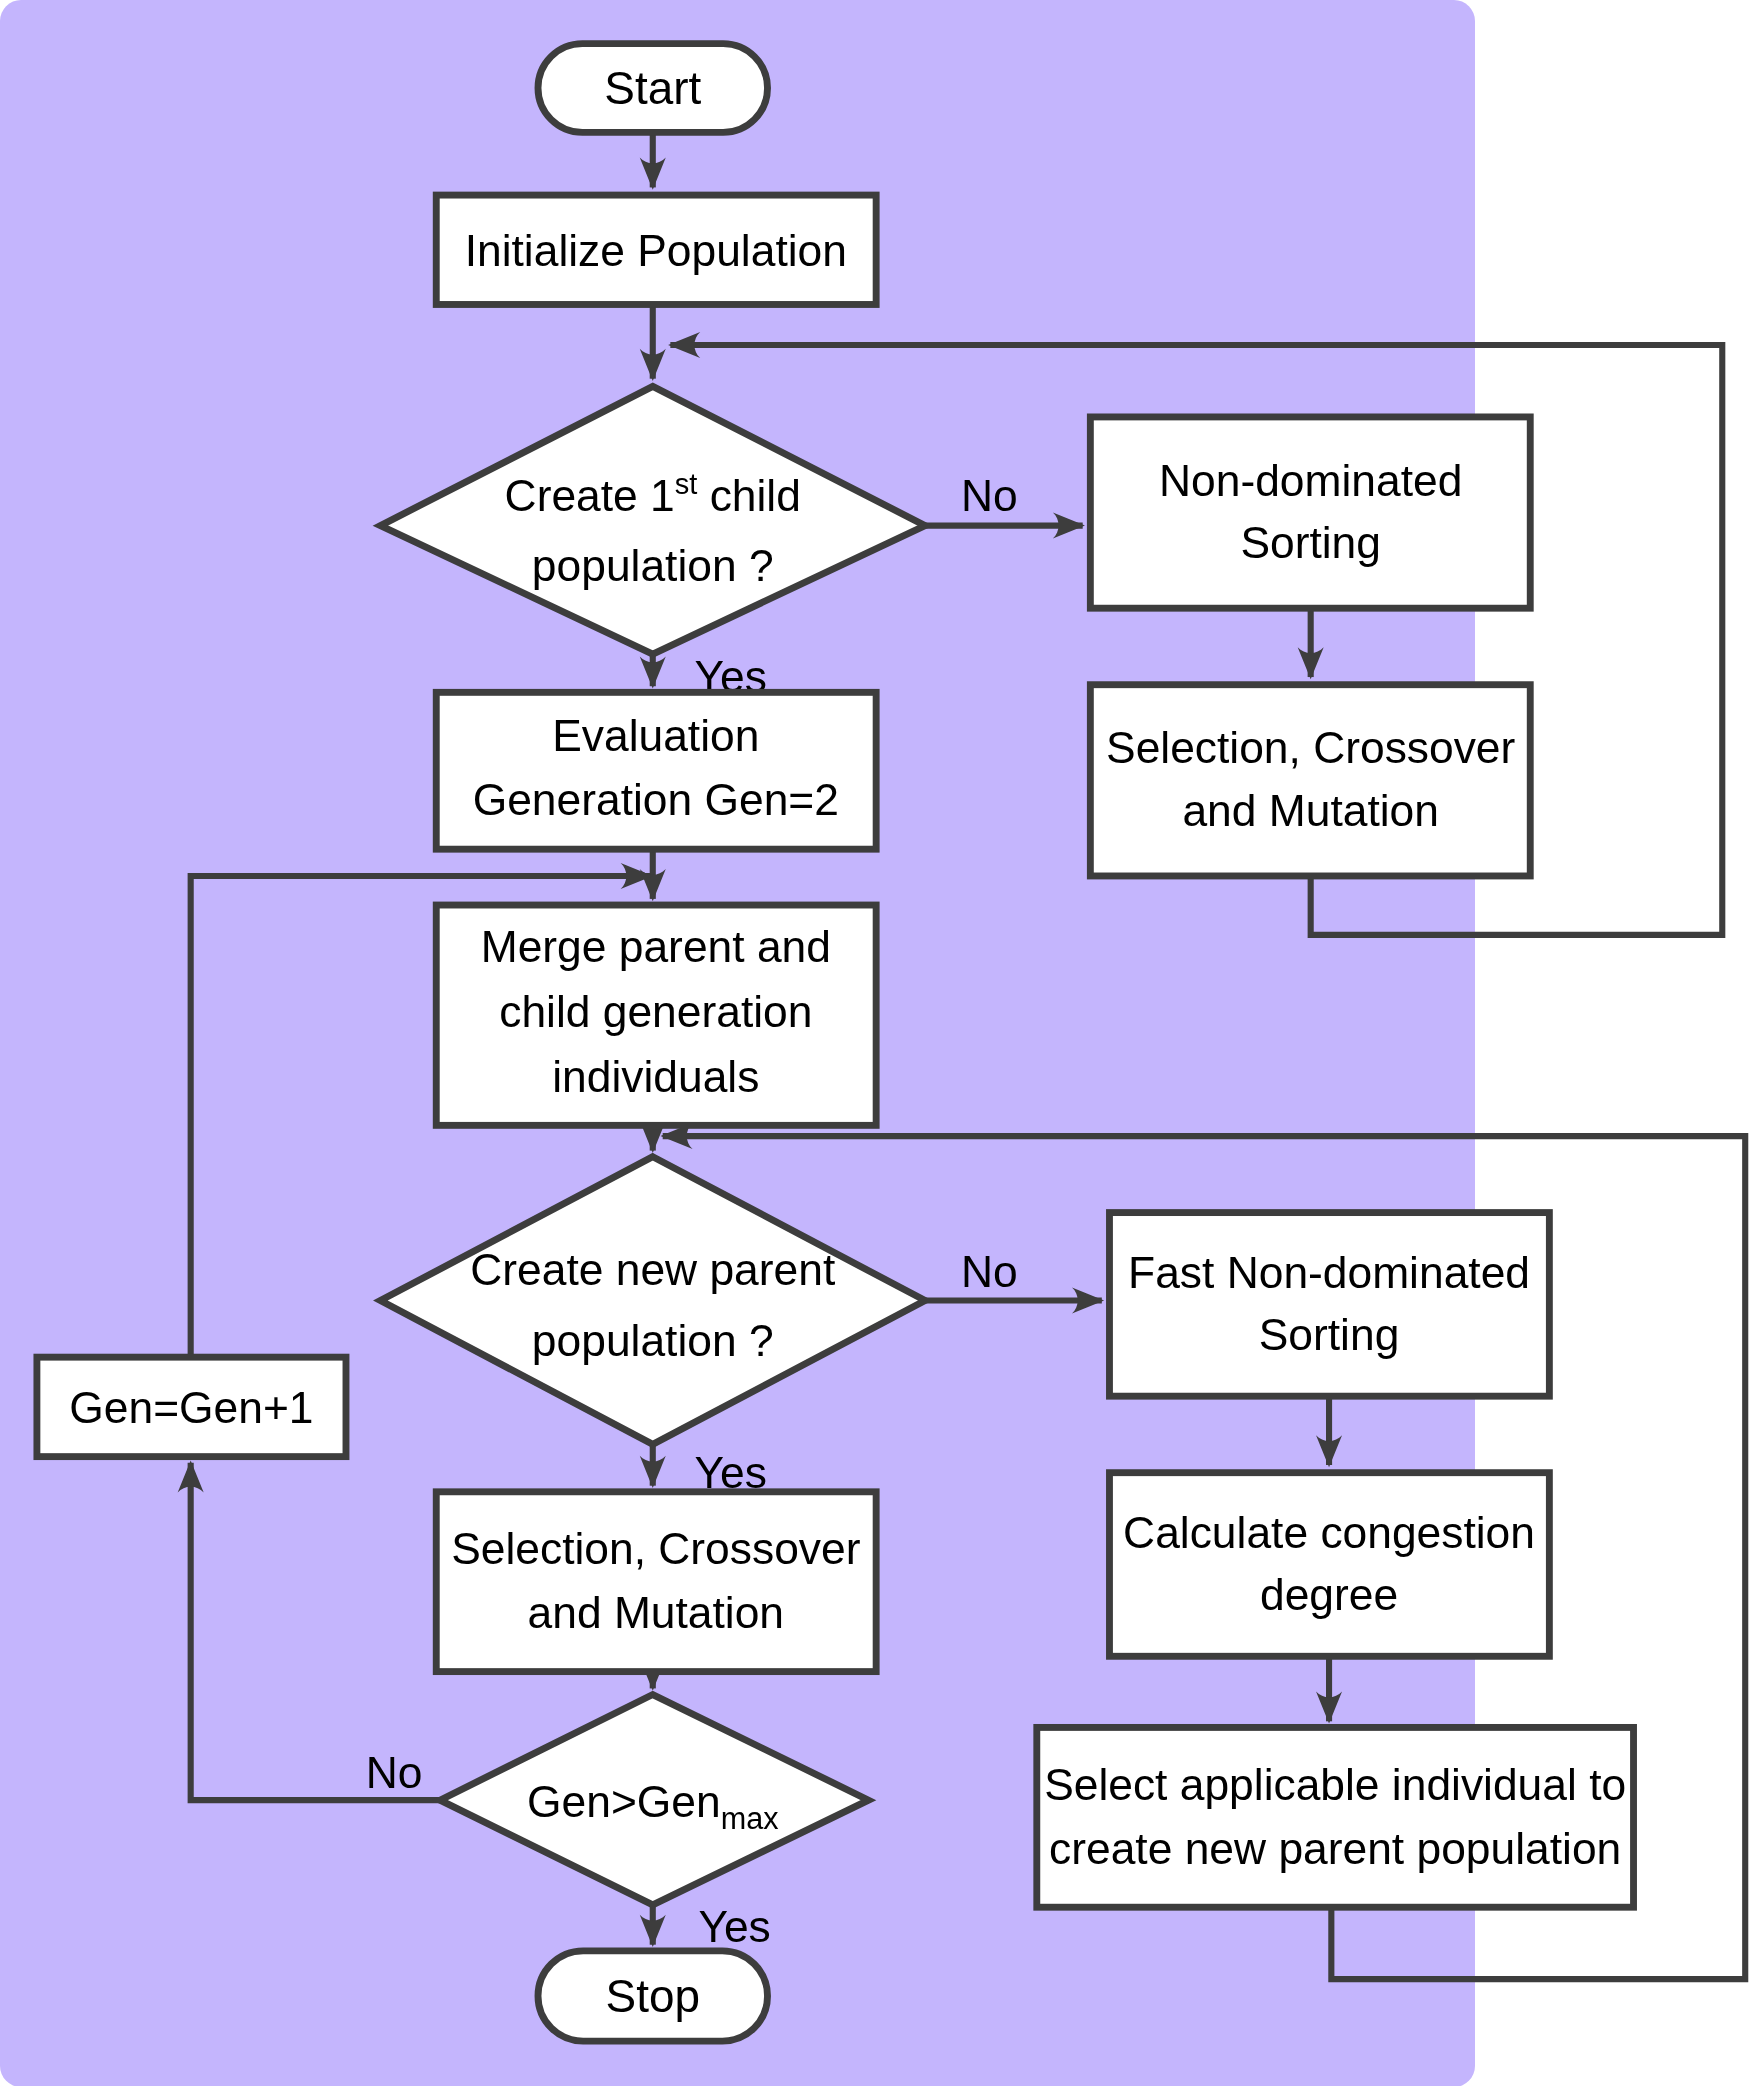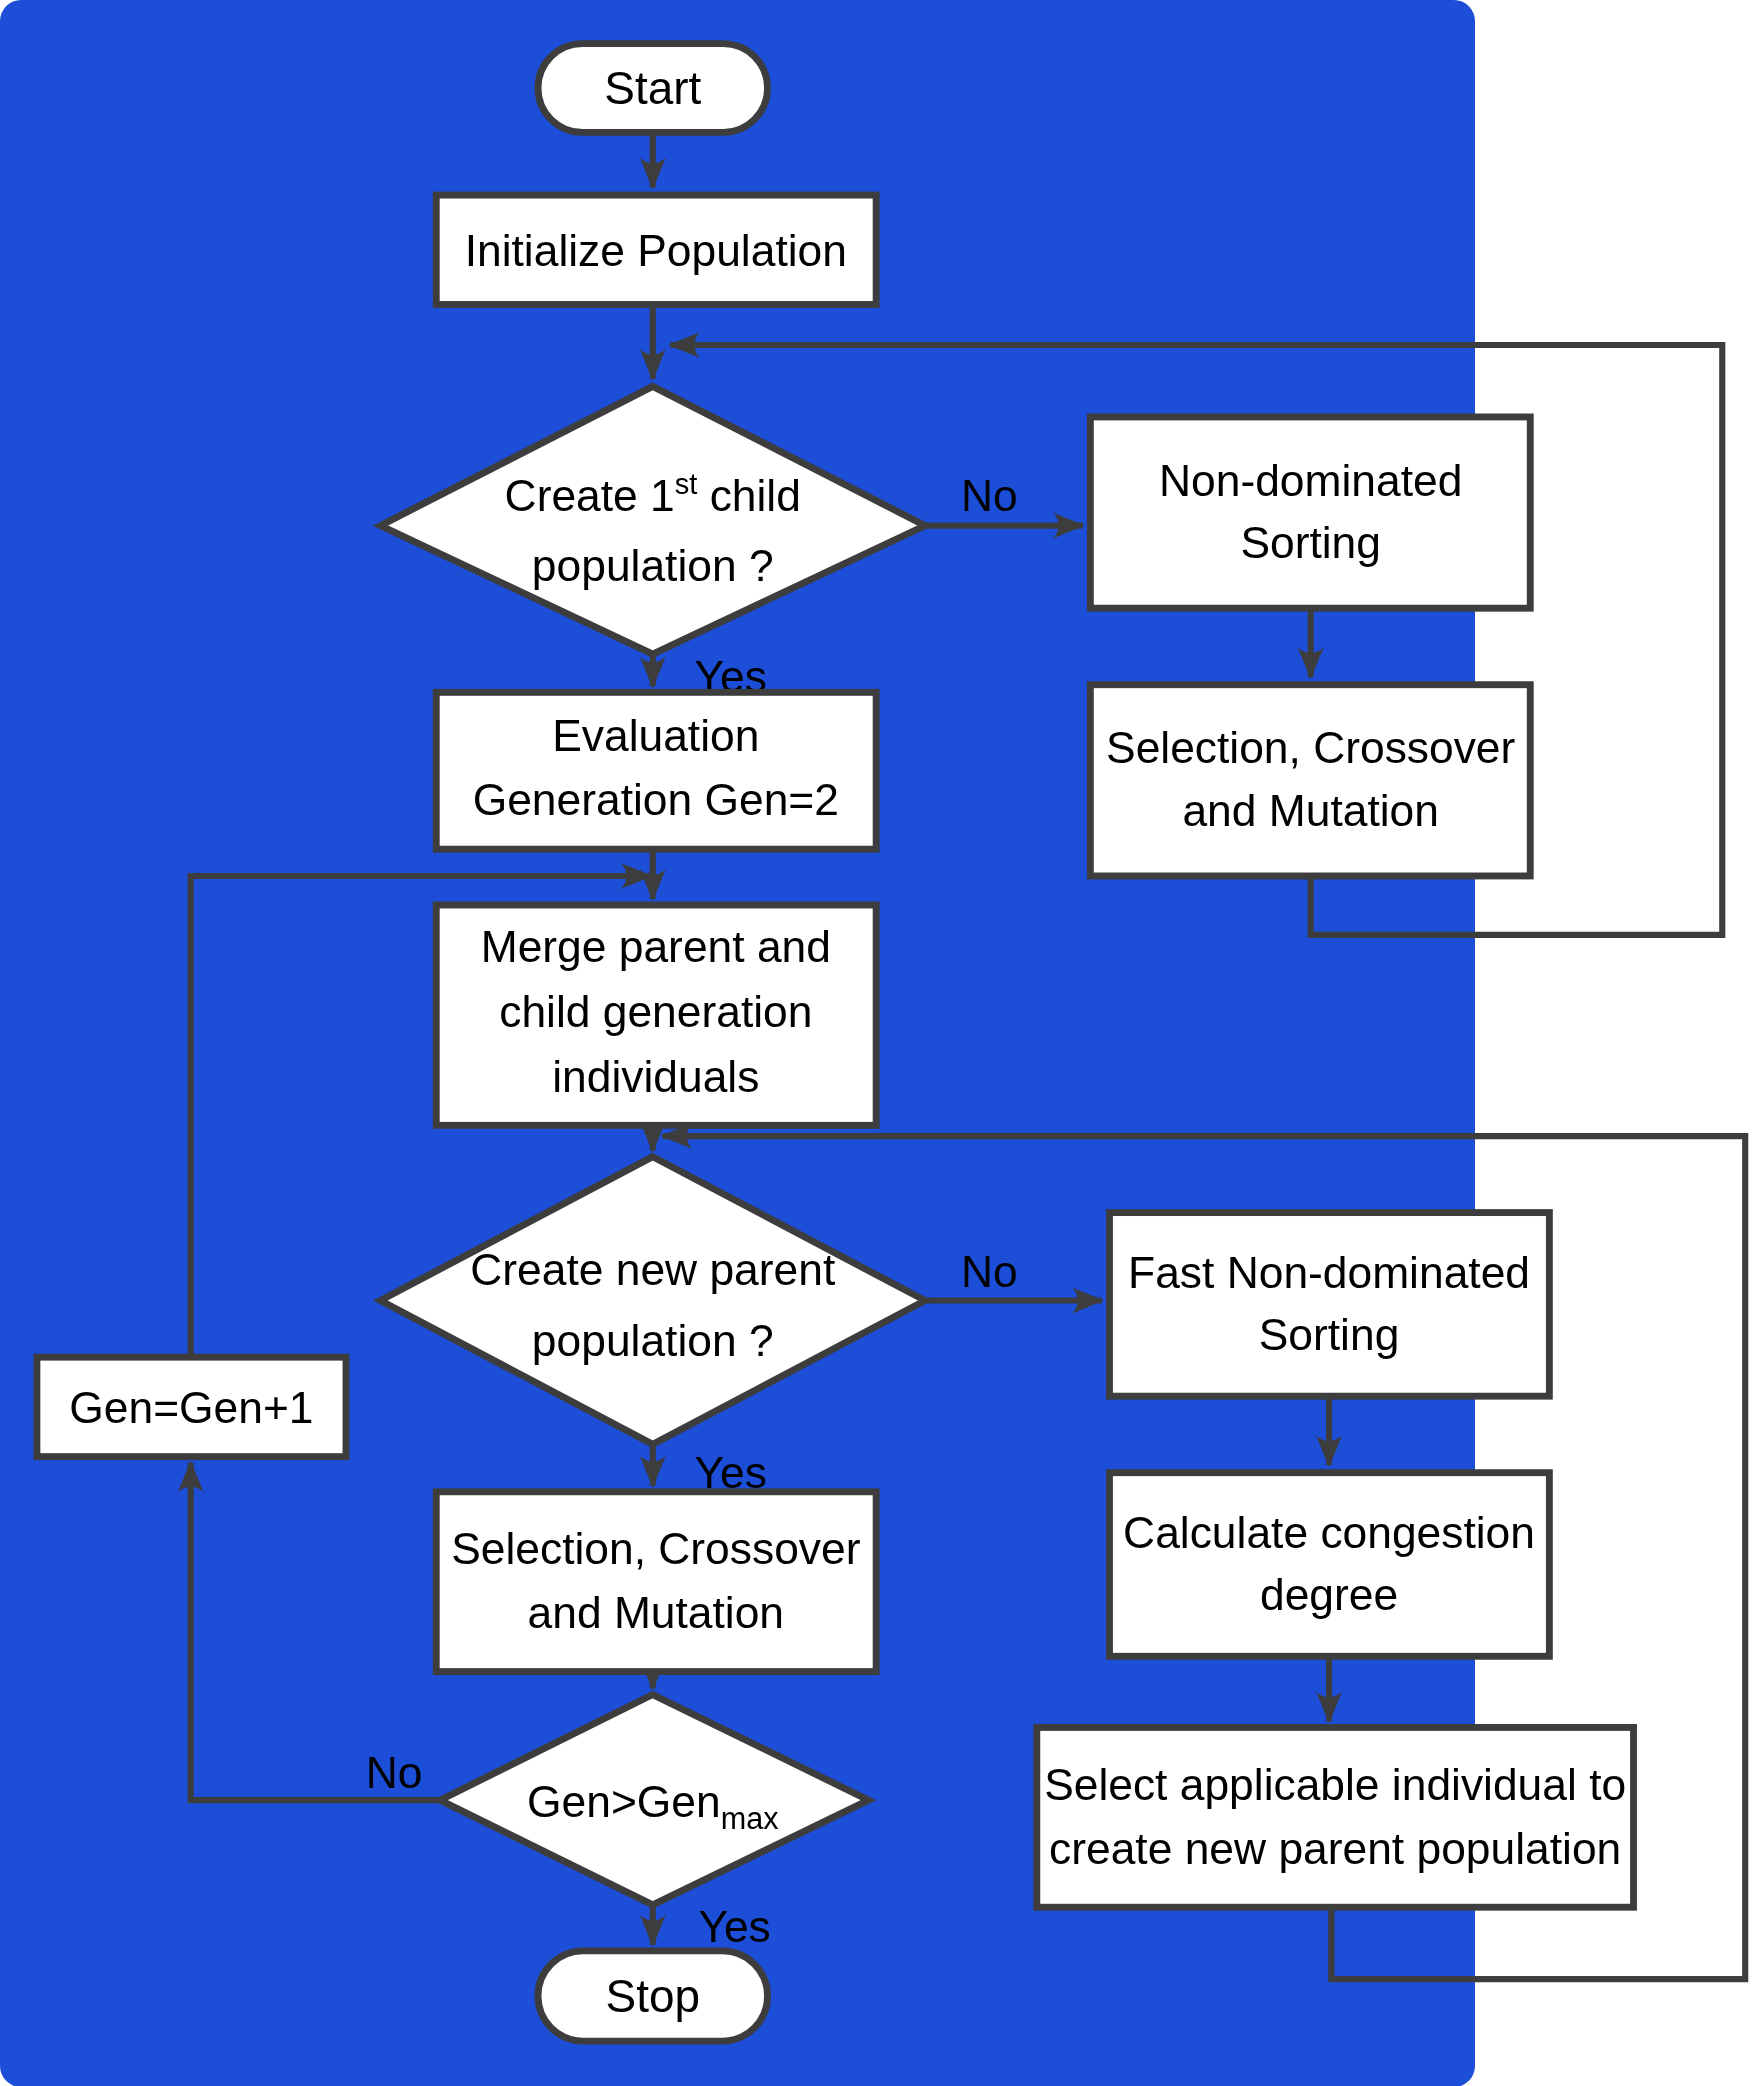--- a/index.html
+++ b/index.html
@@ -3,21 +3,21 @@
 <meta charset="utf-8">
 <style>
   html, body {
     margin: 0;
     padding: 0;
     background: #ffffff;
   }
   .page {
     width: 1475px;
     height: 2087px;
-    background: #1d4ed8;
+    background: #c4b5fd;
     position: relative;
     border-radius: 21px;
   }
   svg {
     display: block;
   }
   .shape {
     fill: #ffffff;
     stroke: #3d3d3d;
     stroke-width: 9;

